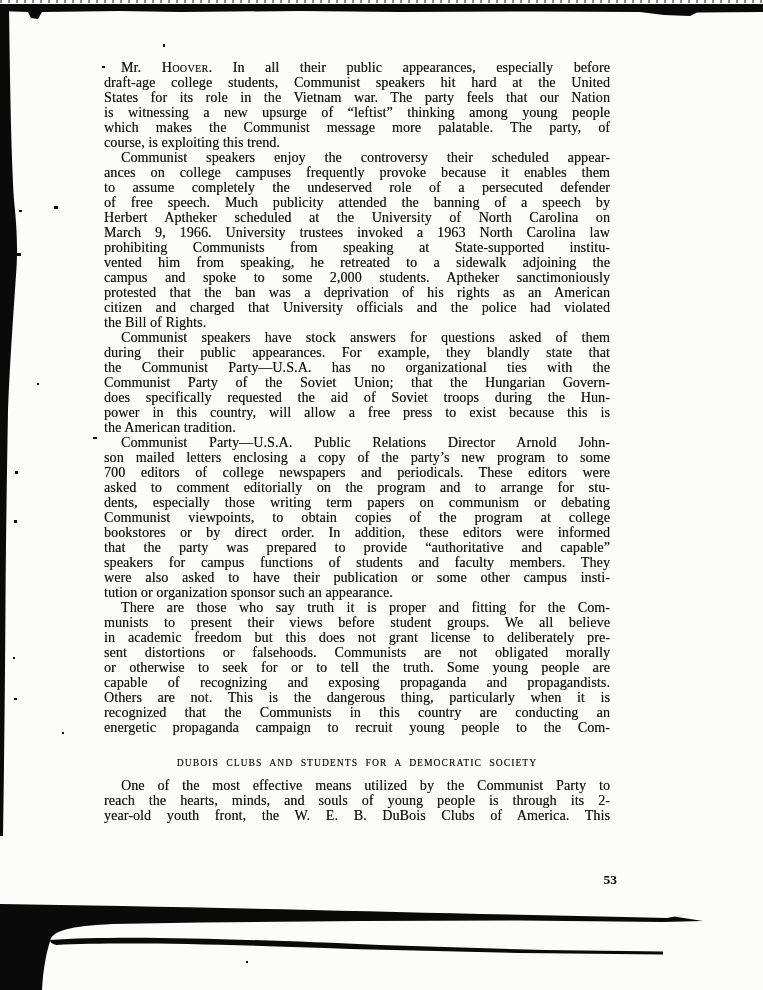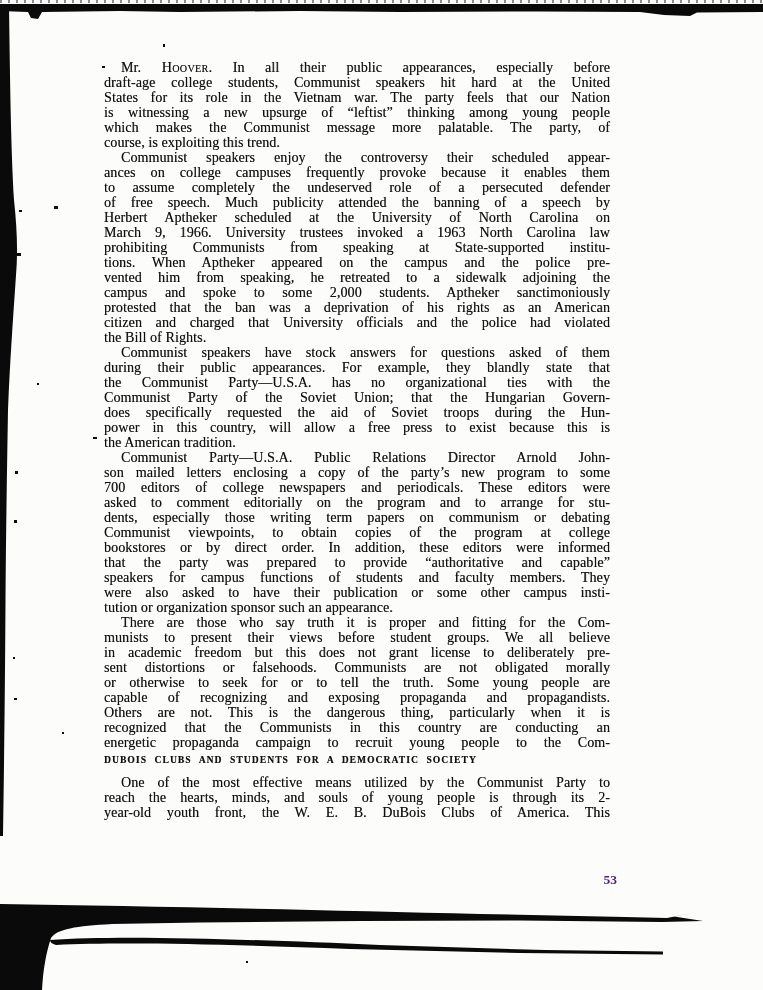--- a/index.html
+++ b/index.html
@@ -35,37 +35,37 @@
     text-shadow: 0.3px 0 0 rgba(16,16,16,0.55);
   }
   .line {
     text-align: justify;
     text-align-last: justify;
   }
   .line.indent { text-indent: 17px; }
   .line.para-end { text-align-last: left; }
   .sc { font-variant: small-caps; letter-spacing: 0.4px; }
   .section-heading {
-    font-weight: bold;
+    font-weight: normal;
     font-size: 9.5px;
     line-height: 12px;
     letter-spacing: 1.1px;
     word-spacing: 4px;
-    text-align: left;
-    margin-top: 4px;
+    text-align: center;
+    margin-top: 22px;
     margin-bottom: 9px;
   }
   .page-number {
     position: absolute;
     left: 104px; top: 872px;
     width: 513px;
     text-align: right;
     font-weight: bold;
     font-size: 13.5px;
-    color: #4c1d95;
+    color: #000000;
   }
 </style>
 </head>
 <body style="background: rgb(252, 252, 250);">
 
 <div class="page">
 
   <div class="noise-strip"></div>
 
   <svg class="artifacts" width="763" height="990" viewBox="0 0 763 990" xmlns="http://www.w3.org/2000/svg">
@@ -104,21 +104,20 @@
       <div class="line">is witnessing a new upsurge of “leftist” thinking among young people</div>
       <div class="line">which makes the Communist message more palatable. The party, of</div>
       <div class="line para-end">course, is exploiting this trend.</div>
       <div class="line indent">Communist speakers enjoy the controversy their scheduled appear-</div>
       <div class="line">ances on college campuses frequently provoke because it enables them</div>
       <div class="line">to assume completely the undeserved role of a persecuted defender</div>
       <div class="line">of free speech. Much publicity attended the banning of a speech by</div>
       <div class="line">Herbert Aptheker scheduled at the University of North Carolina on</div>
       <div class="line">March 9, 1966. University trustees invoked a 1963 North Carolina law</div>
       <div class="line">prohibiting Communists from speaking at State-supported institu-</div>
-      <div class="line">tions. When Aptheker appeared on the campus and the police pre-</div>
       <div class="line">vented him from speaking, he retreated to a sidewalk adjoining the</div>
       <div class="line">campus and spoke to some 2,000 students. Aptheker sanctimoniously</div>
       <div class="line">protested that the ban was a deprivation of his rights as an American</div>
       <div class="line">citizen and charged that University officials and the police had violated</div>
       <div class="line para-end">the Bill of Rights.</div>
       <div class="line indent">Communist speakers have stock answers for questions asked of them</div>
       <div class="line">during their public appearances. For example, they blandly state that</div>
       <div class="line">the Communist Party—U.S.A. has no organizational ties with the</div>
       <div class="line">Communist Party of the Soviet Union; that the Hungarian Govern-</div>
       <div class="line">does specifically requested the aid of Soviet troops during the Hun-</div>

